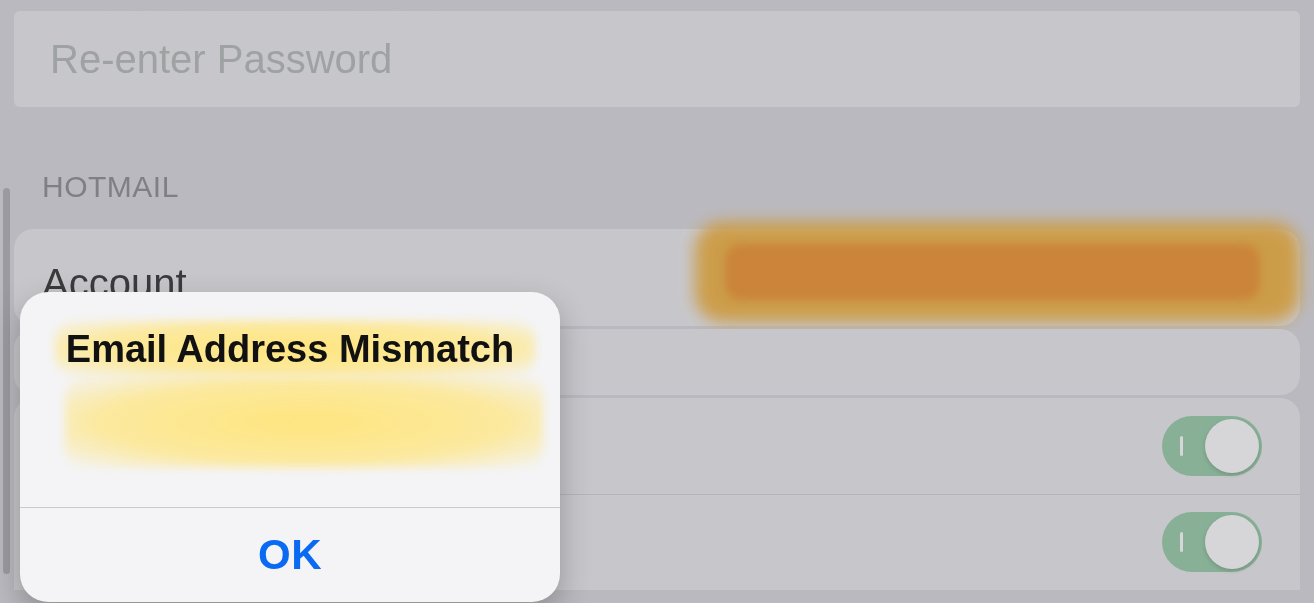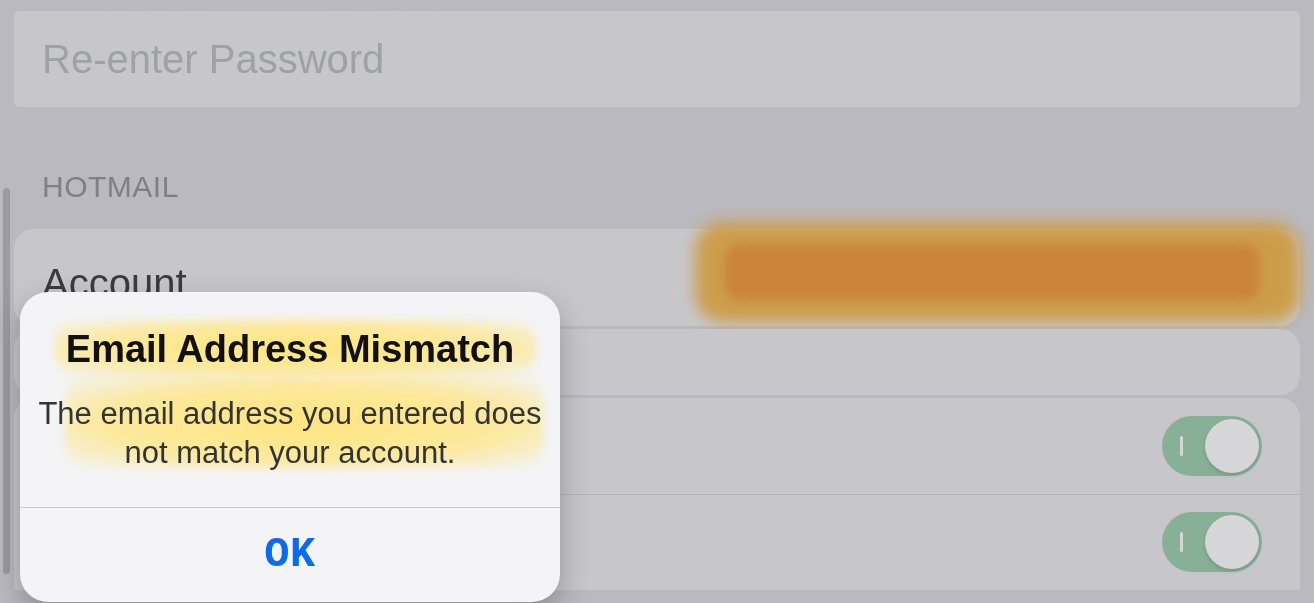--- a/index.html
+++ b/index.html
@@ -32,21 +32,21 @@
     width: 100%;
   }
 
   
   .pw-card {
     position: absolute;
     top: 11px;
     height: 96px;
     display: flex;
     align-items: center;
-    padding: 0 28px;
+    padding: 0 36px;
     border-radius: 6px;
   }
   .pw-placeholder {
     font-size: 40px;
     color: #9ea2a2;
     position: relative;
   }
   .hl {
     position: absolute;
     background: radial-gradient(ellipse at center, rgba(255,228,120,0.95) 0%, rgba(255,228,120,0.7) 60%, rgba(255,228,120,0) 100%);
@@ -218,21 +218,20 @@
   .alert-btn {
     height: 94px;
     display: flex;
     align-items: center;
     justify-content: center;
     font-size: 42px;
     font-weight: 700;
     color: #0b6af2;
     cursor: pointer;
     letter-spacing: 0.5px;
-    font-family: Liberation Mono, monospace;
   }
 </style>
 </head>
 <body>
 
 <div class="scroll-indicator"></div>
 
 <div class="content">
 
   <div class="hl hl-pw"></div>
@@ -271,17 +270,16 @@
 
 </div>
 
 <div class="dim"></div>
 
 <div class="alert">
   <div class="alert-body">
     <div class="hl hl-title"></div>
     <div class="hl hl-msg"></div>
     <div class="alert-title">Email Address Mismatch</div>
-    <div class="alert-msg">The email address you entered does not match your account.</div>
   </div>
   <div class="alert-sep"></div>
   <div class="alert-btn">OK</div>
 </div>
 
 </body></html>

